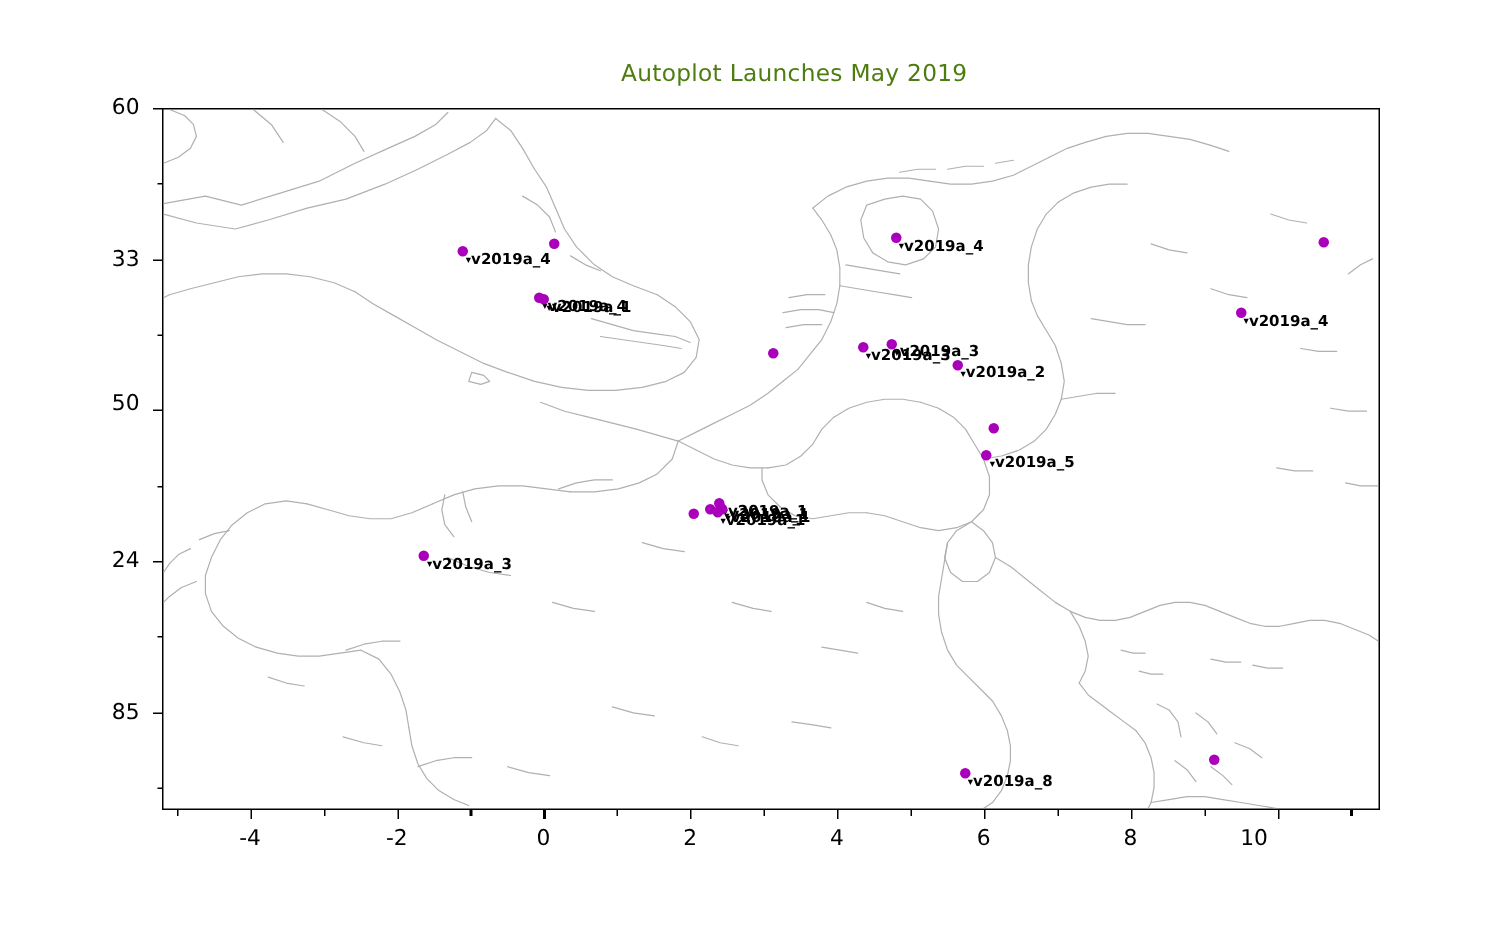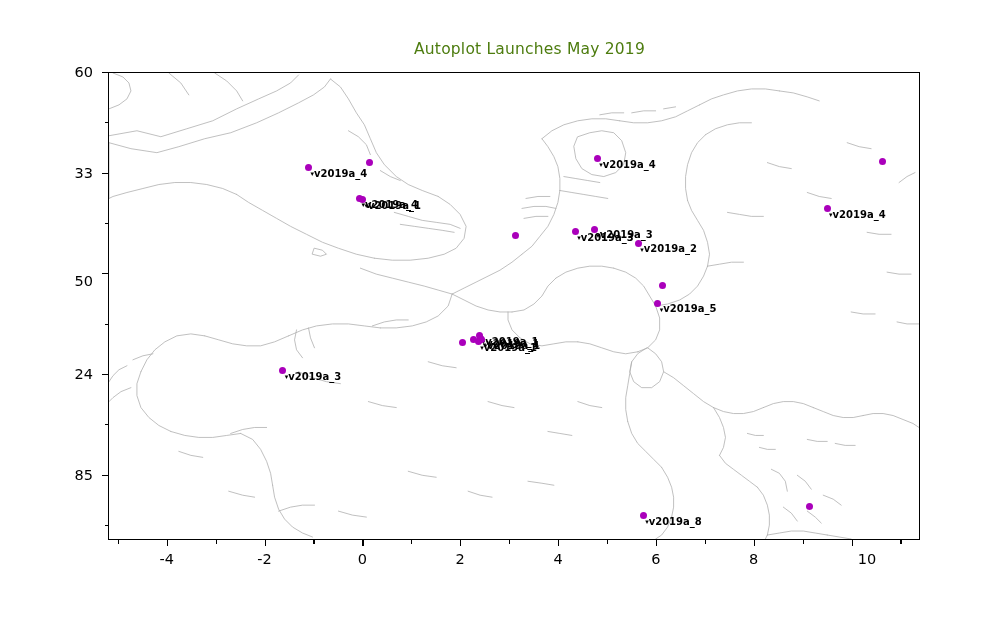--- a/index.html
+++ b/index.html
@@ -372,36 +372,36 @@
       <div class="ticklabel-x" style="left: 362.361px;">0</div>
       <div class="tick-x-major" style="left: 460.193px;"></div>
       <div class="ticklabel-x" style="left: 460.193px;">2</div>
       <div class="tick-x-major" style="left: 558.024px;"></div>
       <div class="ticklabel-x" style="left: 558.024px;">4</div>
       <div class="tick-x-major" style="left: 655.855px;"></div>
       <div class="ticklabel-x" style="left: 655.855px;">6</div>
       <div class="tick-x-major" style="left: 753.687px;"></div>
       <div class="ticklabel-x" style="left: 753.687px;">8</div>
       <div class="tick-x-major" style="left: 851.518px;"></div>
-      <div class="ticklabel-x" style="left: 867px;">10</div>
+      <div class="ticklabel-x" style="left: 836px;">10</div>
       <div class="tick-x-minor" style="left: 117.783px;"></div>
       <div class="tick-x-minor" style="left: 215.614px;"></div>
       <div class="tick-x-minor" style="left: 313.446px;"></div>
       <div class="tick-x-minor" style="left: 411.277px;"></div>
       <div class="tick-x-minor" style="left: 509.108px;"></div>
       <div class="tick-x-minor" style="left: 606.94px;"></div>
       <div class="tick-x-minor" style="left: 704.771px;"></div>
       <div class="tick-x-minor" style="left: 802.602px;"></div>
       <div class="tick-x-minor" style="left: 900.434px;"></div>
       <div class="tick-y-major" style="top: 72px;"></div>
       <div class="ticklabel-y" style="top: 72px;">60</div>
       <div class="tick-y-major" style="top: 172.645px;"></div>
       <div class="ticklabel-y" style="top: 172.645px;">33</div>
       <div class="tick-y-major" style="top: 273.29px;"></div>
-      <div class="ticklabel-y" style="top: 281px;">50</div>
+      <div class="ticklabel-y" style="top: 269px;">50</div>
       <div class="tick-y-major" style="top: 373.935px;"></div>
       <div class="ticklabel-y" style="top: 373.935px;">24</div>
       <div class="tick-y-major" style="top: 474.581px;"></div>
       <div class="ticklabel-y" style="top: 474.581px;">85</div>
       <div class="tick-y-minor" style="top: 122.323px;"></div>
       <div class="tick-y-minor" style="top: 222.968px;"></div>
       <div class="tick-y-minor" style="top: 323.613px;"></div>
       <div class="tick-y-minor" style="top: 424.258px;"></div>
       <div class="tick-y-minor" style="top: 524.903px;"></div>
     </div>

